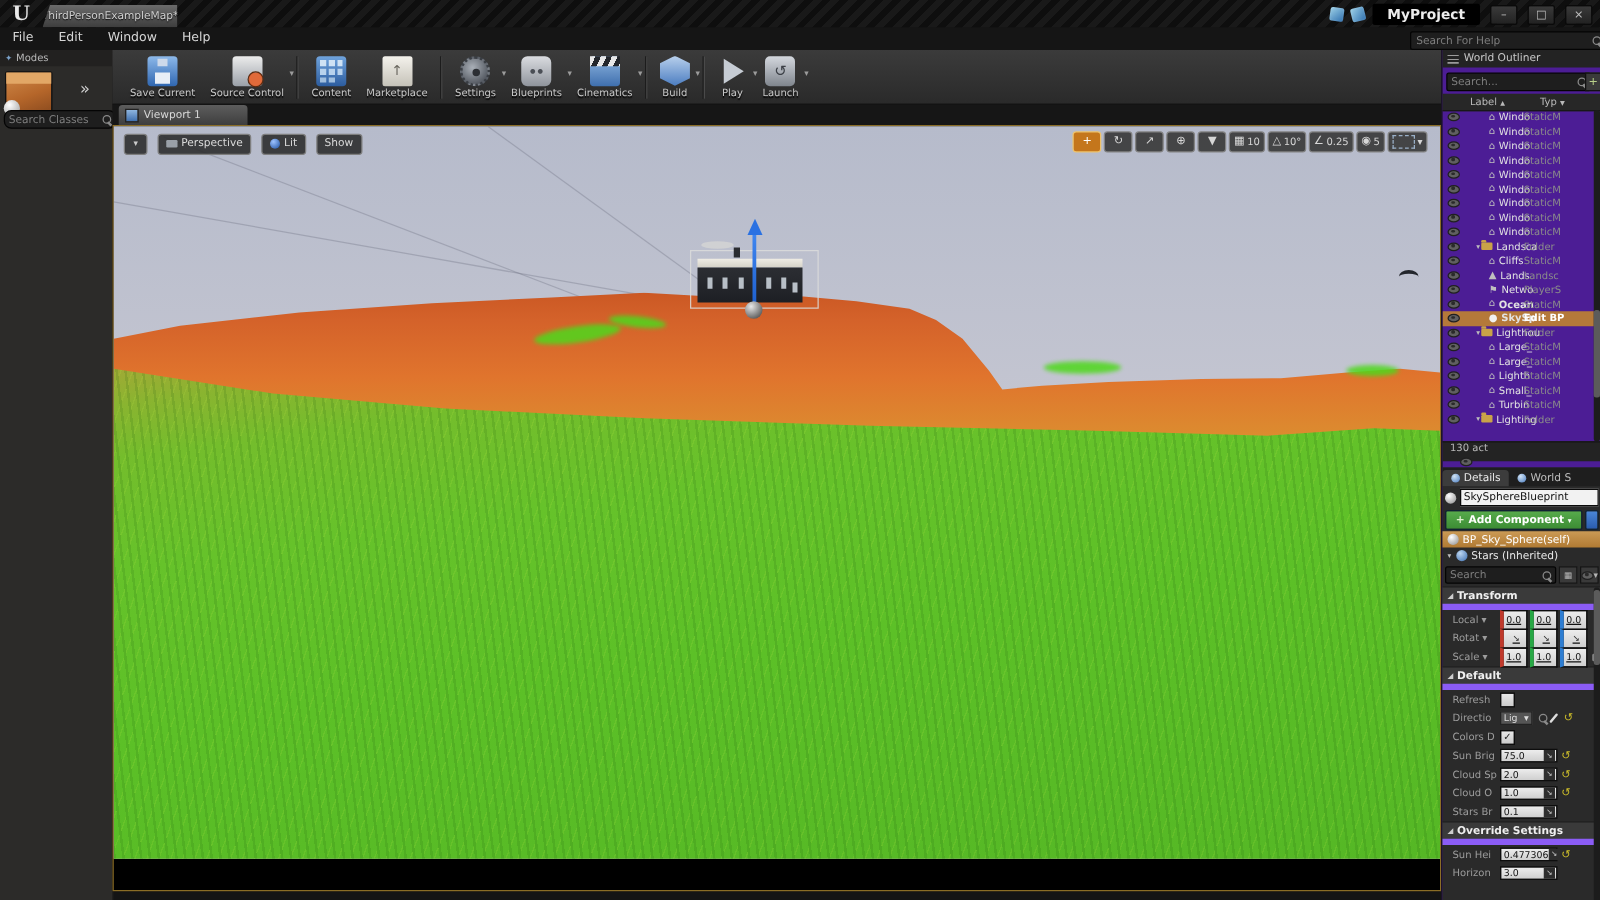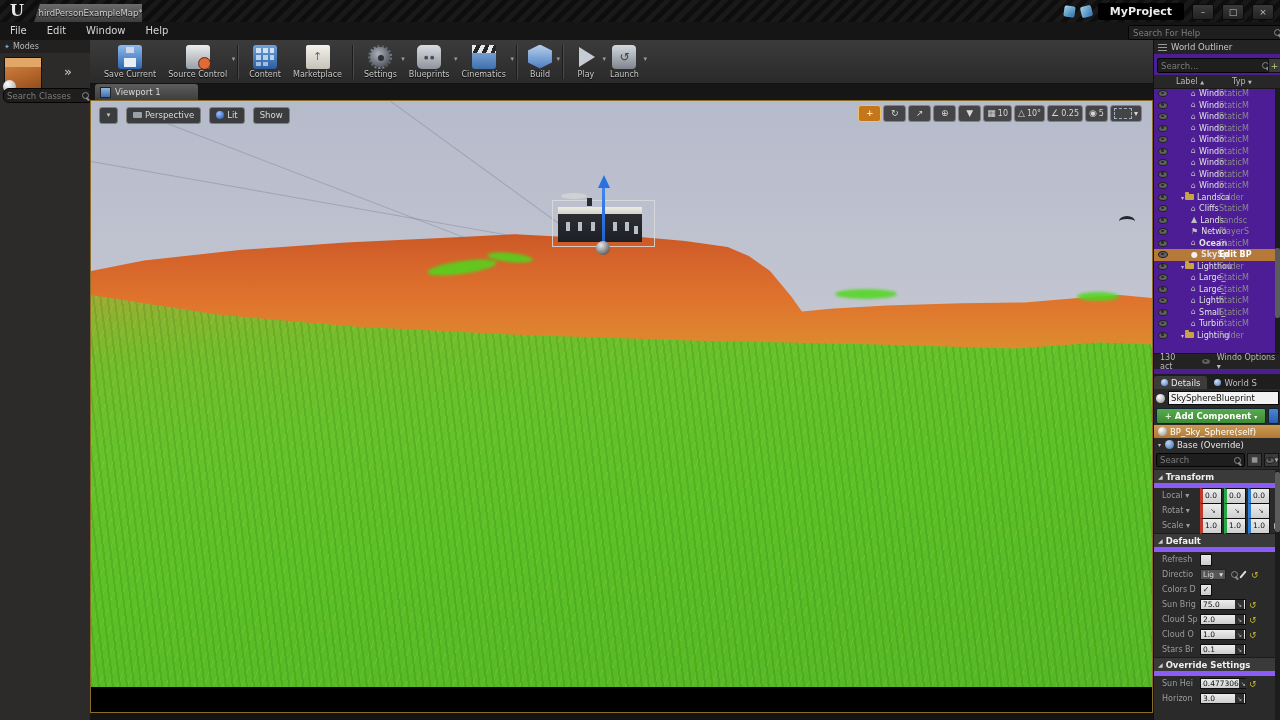--- a/index.html
+++ b/index.html
@@ -135,21 +135,21 @@
   .o-row{height:11.5px;display:flex;align-items:center;font-size:8px;color:#e2e2e2;position:relative;}
   .o-row .typ{position:absolute;left:65px;color:#8b8b8b;}
   .o-row.selected{background:#b5793a;} .o-row.selected .typ{color:#fff;font-weight:bold;}
   .eye{width:8px;height:5px;border-radius:50%;background:#606060;border:1px solid #202020;margin:0 3px 0 4px;flex:none;position:relative;}
   .eye::after{content:"";position:absolute;left:2.2px;top:0.6px;width:2.6px;height:2.6px;border-radius:50%;background:#2a2a2a;}
   .folder-ic{width:9px;height:6px;background:#c9a348;border-radius:1px;position:relative;margin-right:3px;flex:none;}
   .folder-ic::before{content:"";position:absolute;left:0;top:-2px;width:4px;height:2px;background:#c9a348;border-radius:1px 1px 0 0;}
   .oicon{font-size:8px;margin-right:3px;color:#bfbfbf;flex:none;line-height:1;}
   .expander{font-size:6px;color:#bdbdbd;margin-right:1px;flex:none;}
   #outliner-footer{left:0;top:313px;width:127px;height:16px;background:#232323;border-top:1px solid #141414;
-    display:flex;align-items:center;color:#b9b9b9;font-size:8px;position:absolute;gap:3px;padding-left:6px;box-sizing:border-box;}
+    display:flex;align-items:flex-start;color:#b9b9b9;font-size:8px;position:absolute;gap:3px;padding-left:6px;box-sizing:border-box;flex-direction:column;}
   .scrollbar{position:absolute;width:5px;background:#1c1c1c;border-radius:2px;}
   .thumb{position:absolute;left:0;width:5px;background:#5b5b5b;border-radius:2px;}
 
   #details{left:0;top:334px;width:127px;height:346px;position:absolute;background:#2a2a2a;}
   #det-tabs{height:15px;display:flex;align-items:flex-end;background:#1e1e1e;}
   .det-tab{height:13px;display:flex;align-items:center;gap:3px;font-size:8.5px;color:#bdbdbd;padding:0 7px;border-radius:3px 3px 0 0;}
   .det-tab.active{background:#3c3c3c;color:#e8e8e8;}
   .det-tab .orb{width:7px;height:7px;border-radius:50%;background:radial-gradient(circle at 35% 30%,#cfe2f4,#4a7cc0);}
   #actor-row{display:flex;align-items:center;gap:3px;padding:2px 2px;}
   #actor-name{flex:1;background:#f2f2f2;border:1px solid #0a0a0a;color:#111;font-size:8.5px;height:12px;display:flex;align-items:center;padding:0 2px;}
@@ -163,21 +163,21 @@
   #det-search-row{display:flex;align-items:center;gap:2px;padding:2px;}
   #det-search{flex:1;height:12px;padding:0 3px;justify-content:space-between;}
   .sq-btn{width:13px;height:12px;background:#3a3a3a;border:1px solid #141414;color:#b5b5b5;font-size:7px;
     display:flex;align-items:center;justify-content:center;}
   .sec-header{height:13px;background:#3a3a3a;border-top:1px solid #1c1c1c;border-bottom:5px solid #8b5cf6;
     display:flex;align-items:center;gap:3px;color:#efefef;font-weight:bold;font-size:8.5px;padding-left:4px;}
   .sec-header .tri{font-size:6px;color:#cdcdcd;}
   .prop-row{height:15px;display:flex;align-items:center;font-size:8px;color:#9c9c9c;padding-left:8px;position:relative;}
   .prop-label{width:38px;flex:none;white-space:nowrap;overflow:hidden;}
   .axis-field{width:22px;height:16px;background:linear-gradient(#ededed,#cfcfcf);border:1px solid #0d0d0d;
-    color:#111;font-size:7.5px;display:flex;align-items:center;padding-left:2px;margin-right:2px;box-sizing:border-box;}
+    color:#111;font-size:7.5px;display:flex;align-items:center;padding-left:2px;margin-right:2px;box-sizing:border-box;text-decoration:underline;}
   .ax-x{border-left:3px solid #c0392b;} .ax-y{border-left:3px solid #27a844;} .ax-z{border-left:3px solid #2d7dd2;}
   .dial{color:#333;font-size:7px;margin:auto;}
   .lock{width:7px;height:6px;background:#b5b5b5;border-radius:1px;position:relative;margin-left:2px;}
   .lock::before{content:"";position:absolute;left:1px;top:-4px;width:3px;height:3px;border:1.3px solid #b5b5b5;border-bottom:none;border-radius:3px 3px 0 0;}
   .numf{width:46px;height:11px;background:linear-gradient(#ededed,#cfcfcf);border:1px solid #0d0d0d;display:flex;align-items:center;box-sizing:border-box;}
   .numf .val{color:#111;font-size:7.5px;padding-left:2px;flex:1;}
   .spin{width:9px;height:9px;background:#2e2e2e;color:#cfcfcf;font-size:6px;display:flex;align-items:center;justify-content:center;margin-right:1px;flex:none;}
   .reset{color:#c9ba2a;font-size:9px;margin-left:3px;}
   .chk{width:10px;height:10px;background:linear-gradient(#e8e8e8,#cacaca);border:1px solid #0d0d0d;color:#222;
     font-size:8px;display:flex;align-items:center;justify-content:center;}
@@ -577,21 +577,21 @@
       <div id="editbp"></div>
     </div>
     <div id="comp-list">
         <div class="comp-row selected">
           <span class="orb-g" style=""></span>
           <span>BP_Sky_Sphere(self)</span>
         </div>
         <div class="comp-row">
           <span class="expander">▾</span>
           <span class="orb-g" style="background: radial-gradient(circle at 35% 30%, rgb(188, 214, 240), rgb(58, 108, 174));"></span>
-          <span>Base (Override)</span>
+          <span>Stars (Inherited)</span>
         </div>
       </div>
     <div id="det-search-row">
       <div id="det-search" class="search-box">
         <span>Search</span>
         <span class="mag"></span>
       </div>
       <div class="sq-btn">▦</div>
       <div class="sq-btn"><span class="eye" style="margin:0;"></span>▾</div>
     </div>

